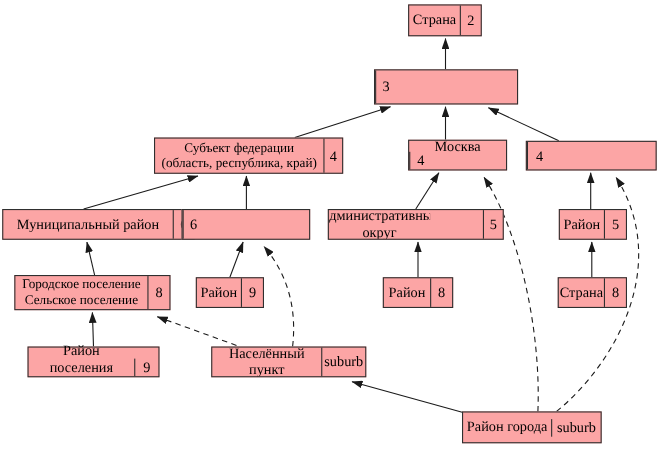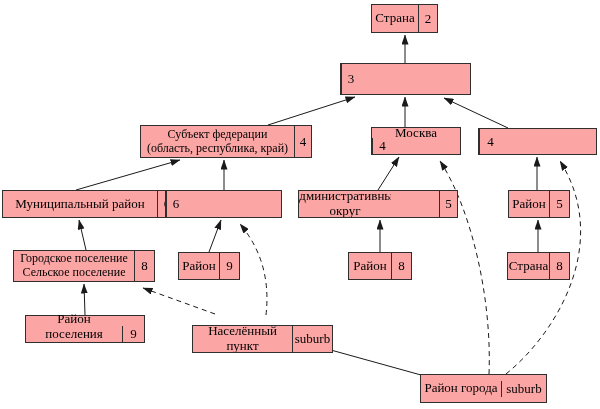--- a/index.html
+++ b/index.html
@@ -126,21 +126,21 @@
         <div class="value" style="width: 20px;">8</div>
       </div>
       <div class="node" style="left: 507px; top: 252px; width: 63px; height: 28px;">
         <div class="label">Страна</div>
         <div class="value" style="width: 20px;">8</div>
       </div>
       <div class="node" style="left: 25px; top: 315px; width: 120px; height: 28px; align-items: flex-end;">
         <div class="label">Район поселения</div>
         <div class="value" style="width: 22px;">9</div>
       </div>
-      <div class="node" style="left: 192px; top: 315px; width: 141px; height: 28px; margin-top: 10px;">
+      <div class="node" style="left: 192px; top: 315px; width: 141px; height: 28px;">
         <div class="label">Населённый пункт</div>
         <div class="value" style="width: 40px;">suburb</div>
       </div>
       <div class="node" style="left: 420px; top: 374px; width: 127px; height: 29px; align-items: center;">
         <div class="label">Район города</div>
         <div class="value" style="width: 45px;">suburb</div>
       </div>
     </div>
 </div>
 

